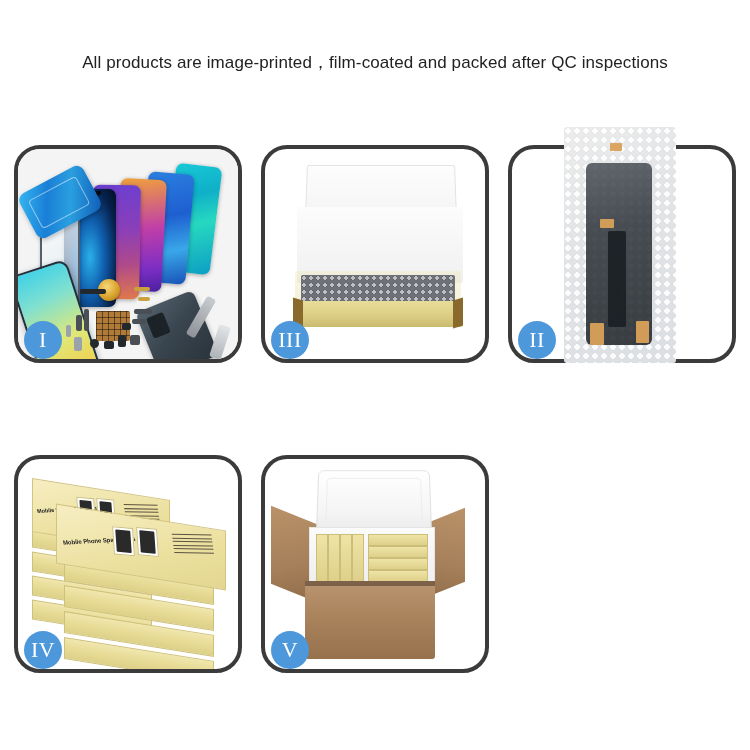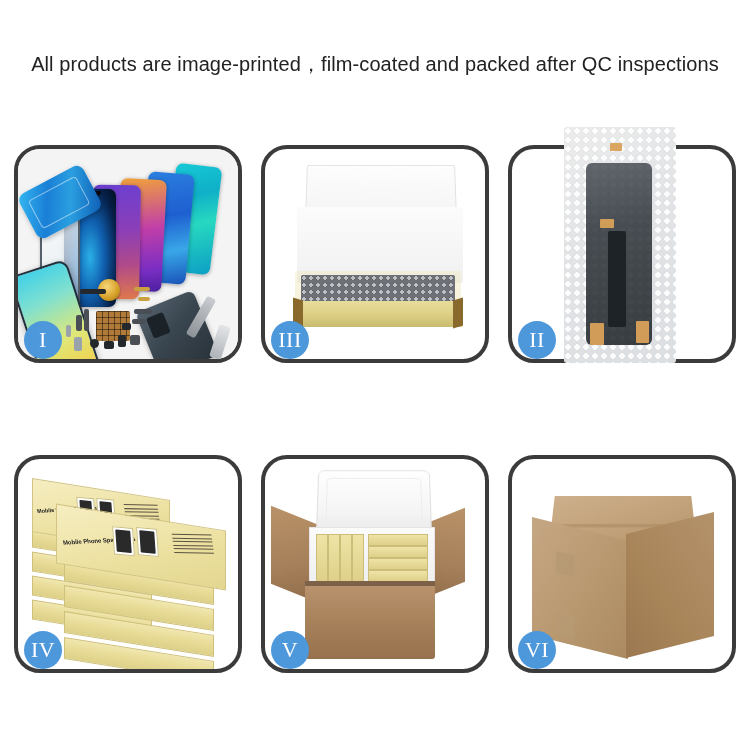--- a/index.html
+++ b/index.html
@@ -25,21 +25,21 @@
     font-size: 35px;
     font-weight: 700;
     letter-spacing: 1.2px;
     color: #101010;
     line-height: 1.05;
     margin: 0;
     white-space: nowrap;
   }
   #page-subtitle {
     font-family: "Liberation Sans", sans-serif;
-    font-size: 20px;
+    font-size: 17px;
     font-weight: 400;
     color: #222222;
     margin: 11px 0 0 0;
     letter-spacing: .1px;
     white-space: nowrap;
   }
 
   
   #steps-grid {
     position: absolute;
@@ -494,26 +494,14 @@
         <div class="p5-yellow" style="left:58px;top:6px;width:58px;height:10px;"></div>
         <div class="p5-yellow" style="left:58px;top:18px;width:58px;height:10px;"></div>
         <div class="p5-yellow" style="left:58px;top:30px;width:58px;height:10px;"></div>
         <div class="p5-yellow" style="left:58px;top:42px;width:58px;height:10px;"></div>
       </div>
       <div class="p5-body"></div>
     </div>
     <div class="step-badge">V</div>
   </div>
 
-  <div class="step-panel">
-    <div class="step-figure">
-      <div class="p6">
-        <div class="p6-top"></div>
-        <div class="p6-left"></div>
-        <div class="p6-right"></div>
-        <div class="p6-tape" style="left:28px;top:70px;width:18px;height:22px;transform:skewY(14deg);"></div>
-        <div class="p6-tape" style="left:28px;top:132px;width:18px;height:22px;transform:skewY(14deg);"></div>
-      </div>
-    </div>
-    <div class="step-badge">VI</div>
-  </div>
 
 </div>
 
 </body></html>

